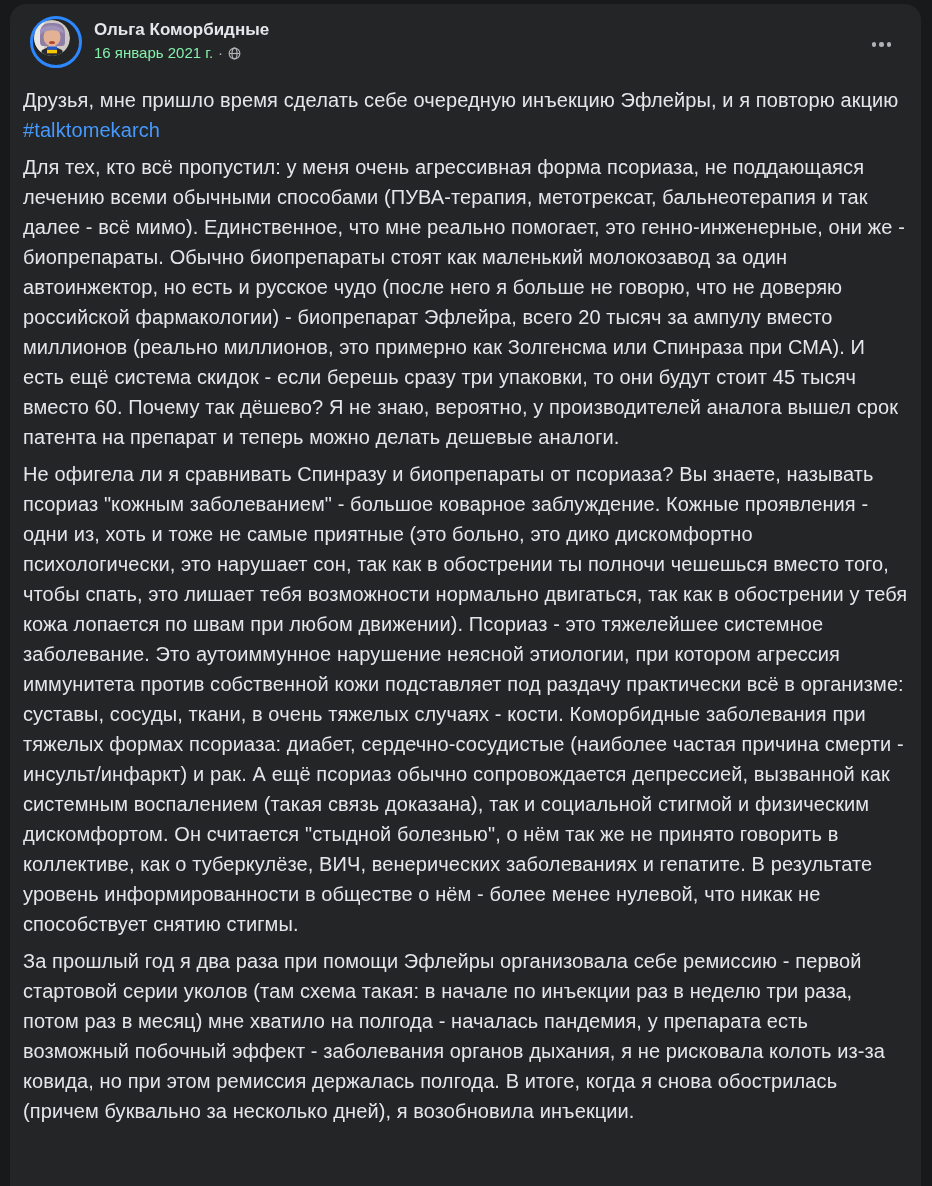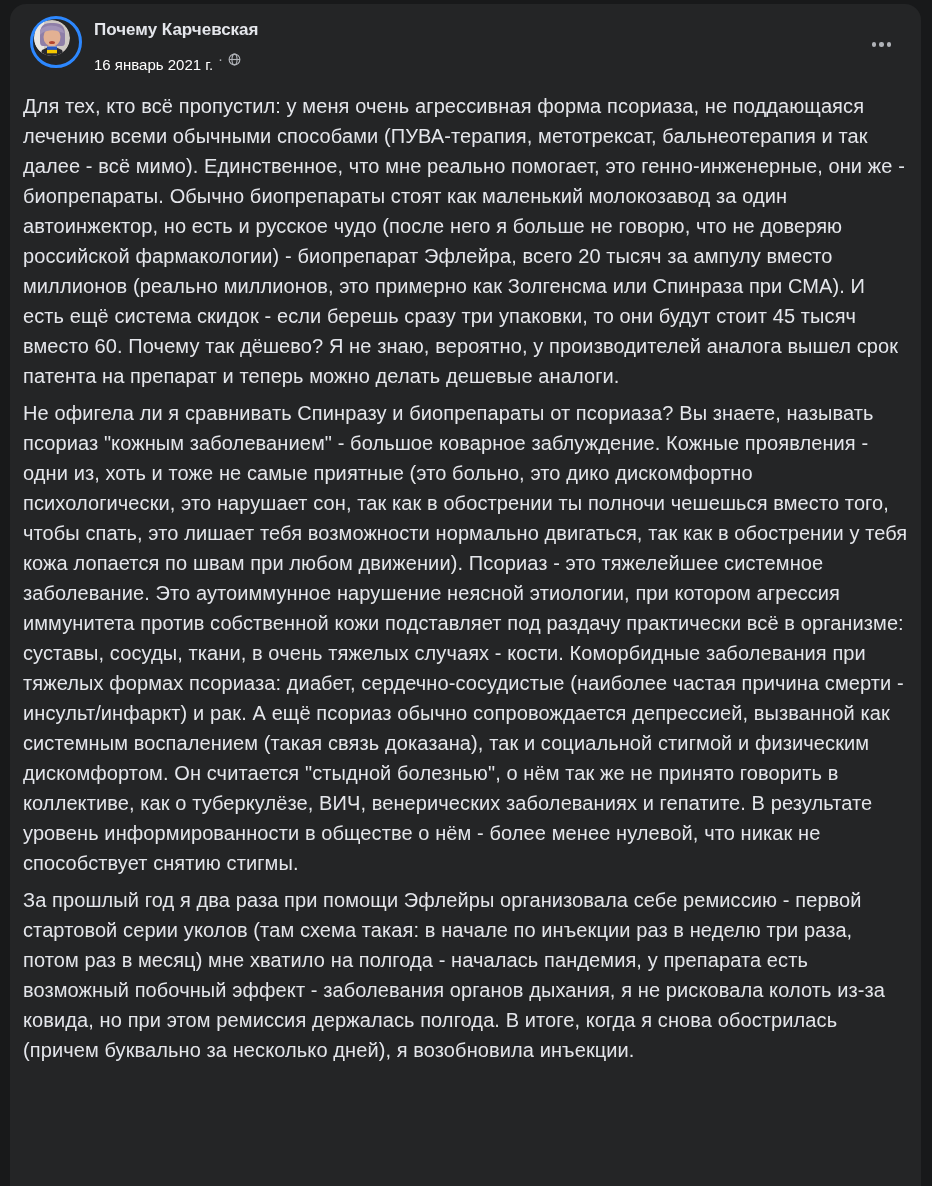--- a/index.html
+++ b/index.html
@@ -29,21 +29,21 @@
     padding:1px;background:#242526;
     cursor:pointer;
   }
   .avatar-ring svg{display:block;border-radius:50%;}
   .hmeta{margin-left:12px;padding-top:3px;display:flex;flex-direction:column;gap:3px;}
   .author{
     color:#e4e6eb;font-size:17px;font-weight:700;line-height:21px;
     text-decoration:none;cursor:pointer;
   }
   .subline{display:flex;align-items:center;gap:5px;color:#b0b3b8;font-size:15px;line-height:19px;}
-  .subline a{color:#ffffff;text-decoration:none;cursor:pointer;margin-top:12px;}
+  .subline a{color:#86efac;text-decoration:none;cursor:pointer;}
   .globe{display:inline-flex;align-items:center;margin-top:1px;}
   .menu-btn{
     position:absolute;right:26px;top:30px;
     display:flex;gap:3px;align-items:center;
     padding:8px 4px;cursor:pointer;border-radius:50%;
   }
   .menu-btn i{width:4.5px;height:4.5px;border-radius:50%;background:#b0b3b8;display:block;}
   
   .body{
     padding:17px 12px 24px 13px;
@@ -78,21 +78,21 @@
             <ellipse cx="18" cy="22.5" rx="3" ry="1.6" fill="#b4452f"></ellipse>
             <path d="M8 30 Q18 24 28 30 L30 36 L6 36 Z" fill="#2a2a2e"></path>
             <rect x="13" y="26.5" width="10" height="3.4" fill="#2457c5"></rect>
             <rect x="13" y="29.9" width="10" height="3.4" fill="#f5c800"></rect>
           </g>
         </svg>
       </span>
     </div>
 
     <div class="hmeta">
-      <a class="author" href="#">Почему Карчевская</a>
+      <a class="author" href="#">Ольга Коморбидные</a>
       <div class="subline">
         <a href="#">16 январь 2021 г.</a>
         <span>·</span>
         <span class="globe">
           <svg width="13" height="13" viewBox="0 0 16 16" fill="none" stroke="#b0b3b8" stroke-width="1.4">
             <circle cx="8" cy="8" r="6.6"></circle>
             <ellipse cx="8" cy="8" rx="3.1" ry="6.6"></ellipse>
             <path d="M1.4 8 H14.6"></path>
           </svg>
         </span>
@@ -100,19 +100,20 @@
     </div>
 
     <div class="menu-btn">
       <i></i>
         <i></i>
         <i></i>
     </div>
   </header>
 
   <div class="body">
+    <p><span>Друзья, мне пришло время сделать себе очередную инъекцию Эфлейры, и я повторю акцию </span><a class="hashtag" href="#">#talktomekarch</a></p>
     <p>Для тех, кто всё пропустил: у меня очень агрессивная форма псориаза, не поддающаяся лечению всеми обычными способами (ПУВА-терапия, метотрексат, бальнеотерапия и так далее - всё мимо). Единственное, что мне реально помогает, это генно-инженерные, они же - биопрепараты. Обычно биопрепараты стоят как маленький молокозавод за один автоинжектор, но есть и русское чудо (после него я больше не говорю, что не доверяю российской фармакологии) - биопрепарат Эфлейра, всего 20 тысяч за ампулу вместо миллионов (реально миллионов, это примерно как Золгенсма или Спинраза при СМА). И есть ещё система скидок - если берешь сразу три упаковки, то они будут стоит 45 тысяч вместо 60. Почему так дёшево? Я не знаю, вероятно, у производителей аналога вышел срок патента на препарат и теперь можно делать дешевые аналоги.</p>
     <p>Не офигела ли я сравнивать Спинразу и биопрепараты от псориаза? Вы знаете, называть псориаз "кожным заболеванием" - большое коварное заблуждение. Кожные проявления - одни из, хоть и тоже не самые приятные (это больно, это дико дискомфортно психологически, это нарушает сон, так как в обострении ты полночи чешешься вместо того, чтобы спать, это лишает тебя возможности нормально двигаться, так как в обострении у тебя кожа лопается по швам при любом движении). Псориаз - это тяжелейшее системное заболевание. Это аутоиммунное нарушение неясной этиологии, при котором агрессия иммунитета против собственной кожи подставляет под раздачу практически всё в организме: суставы, сосуды, ткани, в очень тяжелых случаях - кости. Коморбидные заболевания при тяжелых формах псориаза: диабет, сердечно-сосудистые (наиболее частая причина смерти - инсульт/инфаркт) и рак. А ещё псориаз обычно сопровождается депрессией, вызванной как системным воспалением (такая связь доказана), так и социальной стигмой и физическим дискомфортом. Он считается "стыдной болезнью", о нём так же не принято говорить в коллективе, как о туберкулёзе, ВИЧ, венерических заболеваниях и гепатите. В результате уровень информированности в обществе о нём - более менее нулевой, что никак не способствует снятию стигмы.</p>
     <p>За прошлый год я два раза при помощи Эфлейры организовала себе ремиссию - первой стартовой серии уколов (там схема такая: в начале по инъекции раз в неделю три раза, потом раз в месяц) мне хватило на полгода - началась пандемия, у препарата есть возможный побочный эффект - заболевания органов дыхания, я не рисковала колоть из-за ковида, но при этом ремиссия держалась полгода. В итоге, когда я снова обострилась (причем буквально за несколько дней), я возобновила инъекции.</p>
 
   </div>
 
 </article>
 
 </body></html>

